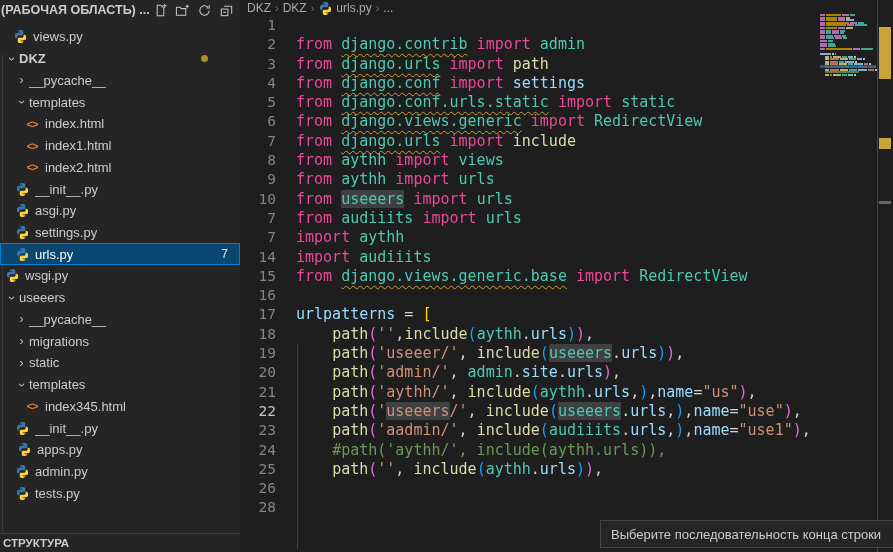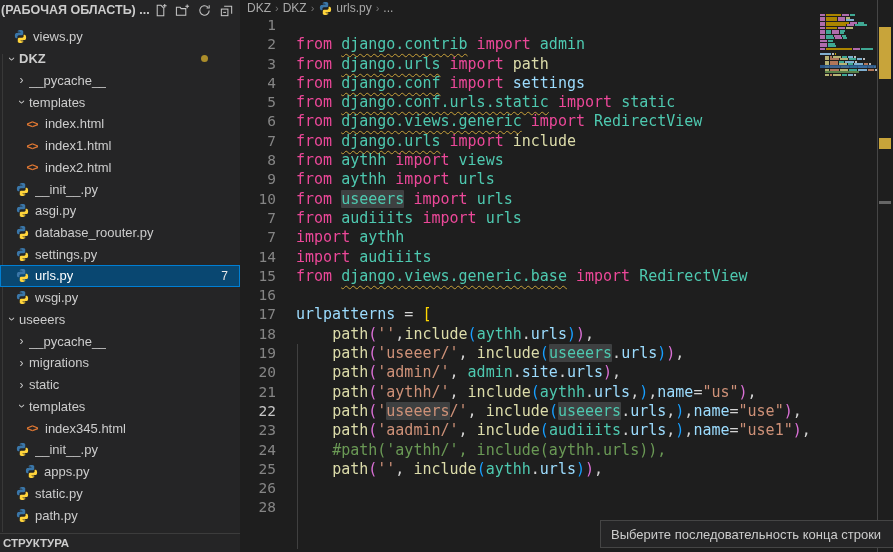--- a/index.html
+++ b/index.html
@@ -154,42 +154,33 @@
         </span>
         <span class="tlabel">asgi.py</span>
       </div>
       <div class="trow" style="padding-left: 14px;">
         <span class="ficon">
           <svg width="15" height="15" viewBox="0 0 16 16">
             <path fill="#3a76a8" d="M7.9 1C5 1 5.1 2.3 5.1 2.3v1.5H8v.4H3.9S2 3.9 2 6.9s1.7 3 1.7 3h1V8.4s-.1-1.7 1.7-1.7h2.9s1.6.1 1.6-1.6V2.6S11.2 1 7.9 1zM6.3 1.9a.55.55 0 1 1 0 1.1.55.55 0 0 1 0-1.1z"></path>
             <path fill="#ffd43b" d="M8.1 15c2.9 0 2.8-1.3 2.8-1.3v-1.5H8v-.4h4.1s1.9.3 1.9-2.7-1.7-3-1.7-3h-1v1.5s.1 1.7-1.7 1.7H6.7s-1.6-.1-1.6 1.6v2.5S4.8 15 8.1 15zm1.6-.9a.55.55 0 1 1 0-1.1.55.55 0 0 1 0 1.1z"></path>
           </svg>
         </span>
-        <span class="tlabel">database_roouter.py</span>
-      </div>
-      <div class="trow" style="padding-left: 14px;">
-        <span class="ficon">
-          <svg width="15" height="15" viewBox="0 0 16 16">
-            <path fill="#3a76a8" d="M7.9 1C5 1 5.1 2.3 5.1 2.3v1.5H8v.4H3.9S2 3.9 2 6.9s1.7 3 1.7 3h1V8.4s-.1-1.7 1.7-1.7h2.9s1.6.1 1.6-1.6V2.6S11.2 1 7.9 1zM6.3 1.9a.55.55 0 1 1 0 1.1.55.55 0 0 1 0-1.1z"></path>
-            <path fill="#ffd43b" d="M8.1 15c2.9 0 2.8-1.3 2.8-1.3v-1.5H8v-.4h4.1s1.9.3 1.9-2.7-1.7-3-1.7-3h-1v1.5s.1 1.7-1.7 1.7H6.7s-1.6-.1-1.6 1.6v2.5S4.8 15 8.1 15zm1.6-.9a.55.55 0 1 1 0-1.1.55.55 0 0 1 0 1.1z"></path>
-          </svg>
-        </span>
         <span class="tlabel">settings.py</span>
       </div>
       <div class="trow sel" style="padding-left: 14px;">
         <span class="ficon">
           <svg width="15" height="15" viewBox="0 0 16 16">
             <path fill="#3a76a8" d="M7.9 1C5 1 5.1 2.3 5.1 2.3v1.5H8v.4H3.9S2 3.9 2 6.9s1.7 3 1.7 3h1V8.4s-.1-1.7 1.7-1.7h2.9s1.6.1 1.6-1.6V2.6S11.2 1 7.9 1zM6.3 1.9a.55.55 0 1 1 0 1.1.55.55 0 0 1 0-1.1z"></path>
             <path fill="#ffd43b" d="M8.1 15c2.9 0 2.8-1.3 2.8-1.3v-1.5H8v-.4h4.1s1.9.3 1.9-2.7-1.7-3-1.7-3h-1v1.5s.1 1.7-1.7 1.7H6.7s-1.6-.1-1.6 1.6v2.5S4.8 15 8.1 15zm1.6-.9a.55.55 0 1 1 0-1.1.55.55 0 0 1 0 1.1z"></path>
           </svg>
         </span>
         <span class="tlabel">urls.py</span>
         <span class="badge">7</span>
       </div>
-      <div class="trow" style="padding-left: 14px;">
+      <div class="trow" style="padding-left: 4px;">
         <span class="ficon">
           <svg width="15" height="15" viewBox="0 0 16 16">
             <path fill="#3a76a8" d="M7.9 1C5 1 5.1 2.3 5.1 2.3v1.5H8v.4H3.9S2 3.9 2 6.9s1.7 3 1.7 3h1V8.4s-.1-1.7 1.7-1.7h2.9s1.6.1 1.6-1.6V2.6S11.2 1 7.9 1zM6.3 1.9a.55.55 0 1 1 0 1.1.55.55 0 0 1 0-1.1z"></path>
             <path fill="#ffd43b" d="M8.1 15c2.9 0 2.8-1.3 2.8-1.3v-1.5H8v-.4h4.1s1.9.3 1.9-2.7-1.7-3-1.7-3h-1v1.5s.1 1.7-1.7 1.7H6.7s-1.6-.1-1.6 1.6v2.5S4.8 15 8.1 15zm1.6-.9a.55.55 0 1 1 0-1.1.55.55 0 0 1 0 1.1z"></path>
           </svg>
         </span>
         <span class="tlabel">wsgi.py</span>
       </div>
       <div class="trow" style="padding-left: 4px;">
         <span class="chev open">›</span>
@@ -219,46 +210,46 @@
       </div>
       <div class="trow" style="padding-left: 14px;">
         <span class="ficon">
           <svg width="15" height="15" viewBox="0 0 16 16">
             <path fill="#3a76a8" d="M7.9 1C5 1 5.1 2.3 5.1 2.3v1.5H8v.4H3.9S2 3.9 2 6.9s1.7 3 1.7 3h1V8.4s-.1-1.7 1.7-1.7h2.9s1.6.1 1.6-1.6V2.6S11.2 1 7.9 1zM6.3 1.9a.55.55 0 1 1 0 1.1.55.55 0 0 1 0-1.1z"></path>
             <path fill="#ffd43b" d="M8.1 15c2.9 0 2.8-1.3 2.8-1.3v-1.5H8v-.4h4.1s1.9.3 1.9-2.7-1.7-3-1.7-3h-1v1.5s.1 1.7-1.7 1.7H6.7s-1.6-.1-1.6 1.6v2.5S4.8 15 8.1 15zm1.6-.9a.55.55 0 1 1 0-1.1.55.55 0 0 1 0 1.1z"></path>
           </svg>
         </span>
         <span class="tlabel">__init__.py</span>
       </div>
-      <div class="trow" style="padding-left: 23px;">
+      <div class="trow" style="padding-left: 16px;">
         <span class="ficon">
           <svg width="15" height="15" viewBox="0 0 16 16">
             <path fill="#3a76a8" d="M7.9 1C5 1 5.1 2.3 5.1 2.3v1.5H8v.4H3.9S2 3.9 2 6.9s1.7 3 1.7 3h1V8.4s-.1-1.7 1.7-1.7h2.9s1.6.1 1.6-1.6V2.6S11.2 1 7.9 1zM6.3 1.9a.55.55 0 1 1 0 1.1.55.55 0 0 1 0-1.1z"></path>
             <path fill="#ffd43b" d="M8.1 15c2.9 0 2.8-1.3 2.8-1.3v-1.5H8v-.4h4.1s1.9.3 1.9-2.7-1.7-3-1.7-3h-1v1.5s.1 1.7-1.7 1.7H6.7s-1.6-.1-1.6 1.6v2.5S4.8 15 8.1 15zm1.6-.9a.55.55 0 1 1 0-1.1.55.55 0 0 1 0 1.1z"></path>
           </svg>
         </span>
         <span class="tlabel">apps.py</span>
       </div>
       <div class="trow" style="padding-left: 14px;">
         <span class="ficon">
           <svg width="15" height="15" viewBox="0 0 16 16">
             <path fill="#3a76a8" d="M7.9 1C5 1 5.1 2.3 5.1 2.3v1.5H8v.4H3.9S2 3.9 2 6.9s1.7 3 1.7 3h1V8.4s-.1-1.7 1.7-1.7h2.9s1.6.1 1.6-1.6V2.6S11.2 1 7.9 1zM6.3 1.9a.55.55 0 1 1 0 1.1.55.55 0 0 1 0-1.1z"></path>
             <path fill="#ffd43b" d="M8.1 15c2.9 0 2.8-1.3 2.8-1.3v-1.5H8v-.4h4.1s1.9.3 1.9-2.7-1.7-3-1.7-3h-1v1.5s.1 1.7-1.7 1.7H6.7s-1.6-.1-1.6 1.6v2.5S4.8 15 8.1 15zm1.6-.9a.55.55 0 1 1 0-1.1.55.55 0 0 1 0 1.1z"></path>
           </svg>
         </span>
-        <span class="tlabel">static.py</span>
-      </div>
-      <div class="trow" style="padding-left: 14px;">
-        <span class="ficon">
-          <svg width="15" height="15" viewBox="0 0 16 16">
-            <path fill="#3a76a8" d="M7.9 1C5 1 5.1 2.3 5.1 2.3v1.5H8v.4H3.9S2 3.9 2 6.9s1.7 3 1.7 3h1V8.4s-.1-1.7 1.7-1.7h2.9s1.6.1 1.6-1.6V2.6S11.2 1 7.9 1zM6.3 1.9a.55.55 0 1 1 0 1.1.55.55 0 0 1 0-1.1z"></path>
-            <path fill="#ffd43b" d="M8.1 15c2.9 0 2.8-1.3 2.8-1.3v-1.5H8v-.4h4.1s1.9.3 1.9-2.7-1.7-3-1.7-3h-1v1.5s.1 1.7-1.7 1.7H6.7s-1.6-.1-1.6 1.6v2.5S4.8 15 8.1 15zm1.6-.9a.55.55 0 1 1 0-1.1.55.55 0 0 1 0 1.1z"></path>
-          </svg>
-        </span>
-        <span class="tlabel">path.py</span>
+        <span class="tlabel">admin.py</span>
+      </div>
+      <div class="trow" style="padding-left: 14px;">
+        <span class="ficon">
+          <svg width="15" height="15" viewBox="0 0 16 16">
+            <path fill="#3a76a8" d="M7.9 1C5 1 5.1 2.3 5.1 2.3v1.5H8v.4H3.9S2 3.9 2 6.9s1.7 3 1.7 3h1V8.4s-.1-1.7 1.7-1.7h2.9s1.6.1 1.6-1.6V2.6S11.2 1 7.9 1zM6.3 1.9a.55.55 0 1 1 0 1.1.55.55 0 0 1 0-1.1z"></path>
+            <path fill="#ffd43b" d="M8.1 15c2.9 0 2.8-1.3 2.8-1.3v-1.5H8v-.4h4.1s1.9.3 1.9-2.7-1.7-3-1.7-3h-1v1.5s.1 1.7-1.7 1.7H6.7s-1.6-.1-1.6 1.6v2.5S4.8 15 8.1 15zm1.6-.9a.55.55 0 1 1 0-1.1.55.55 0 0 1 0 1.1z"></path>
+          </svg>
+        </span>
+        <span class="tlabel">tests.py</span>
       </div>
     </div>
   <div class="outline">
     <span>СТРУКТУРА</span>
   </div>
 </div>
 
 <div class="editor">
   <div class="breadcrumb">
       <span class="bc-item">

